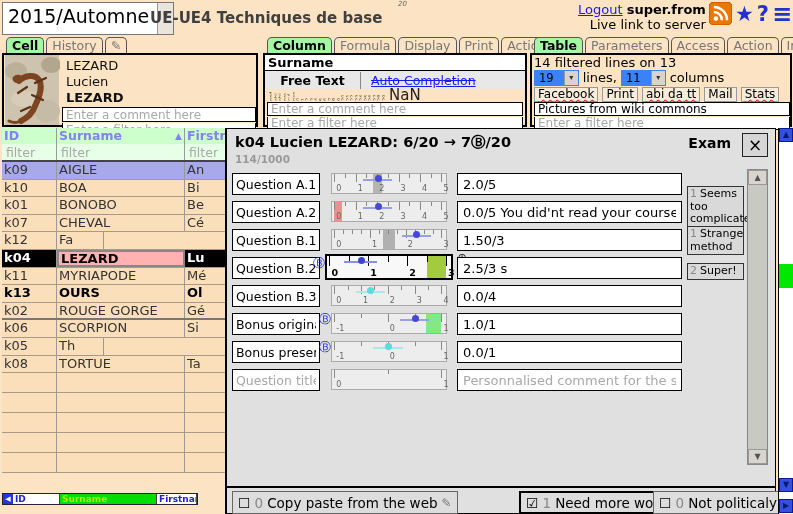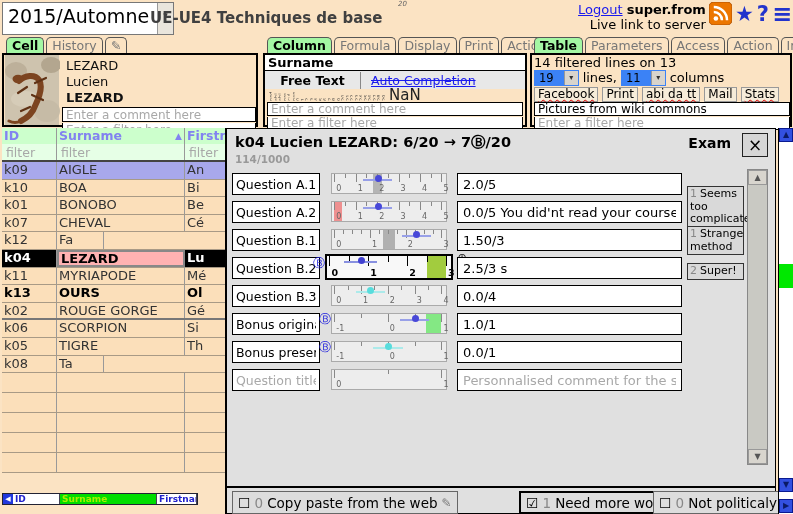--- a/index.html
+++ b/index.html
@@ -296,25 +296,25 @@
       <div class="c c1">ROUGE GORGE</div>
       <div class="c c2">Gé</div>
     </div>
     <div class="grow">
       <div class="c c0">k06</div>
       <div class="c c1">SCORPION</div>
       <div class="c c2">Si</div>
     </div>
     <div class="grow">
       <div class="c c0">k05</div>
-      <div class="c c1">TIGRE</div>
       <div class="c c2">Th</div>
     </div>
     <div class="grow">
       <div class="c c0">k08</div>
+      <div class="c c1">TORTUE</div>
       <div class="c c2">Ta</div>
     </div>
     <div class="gempty">
       <div class="c c0"></div>
       <div class="c c1"></div>
       <div class="c c2"></div>
     </div>
     <div class="gempty">
       <div class="c c0"></div>
       <div class="c c1"></div>

